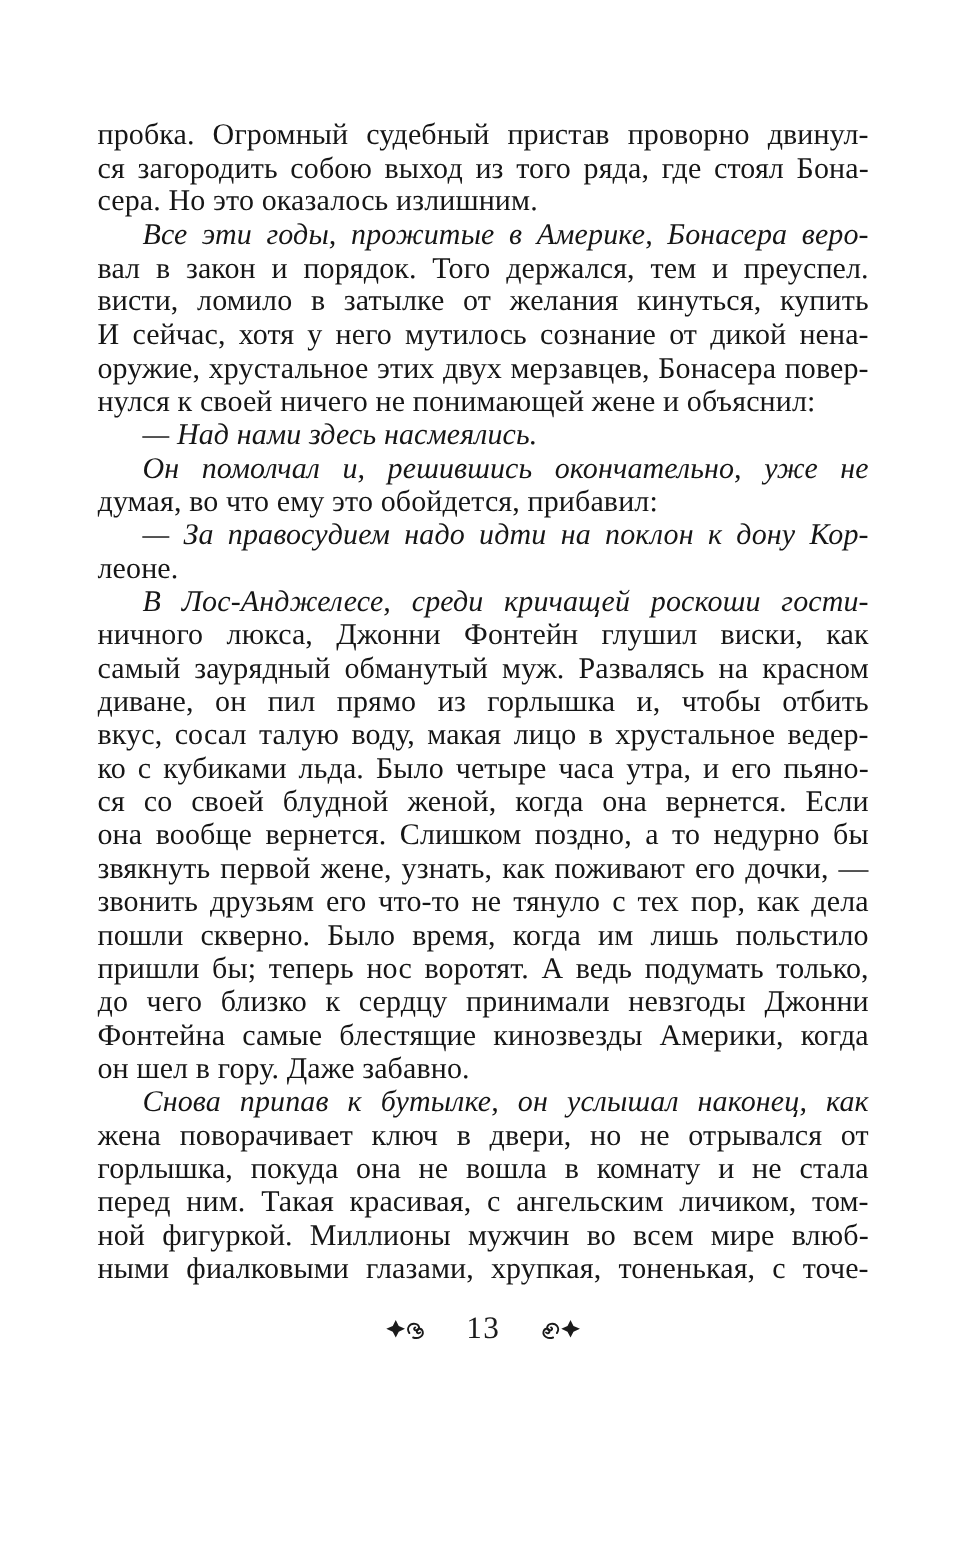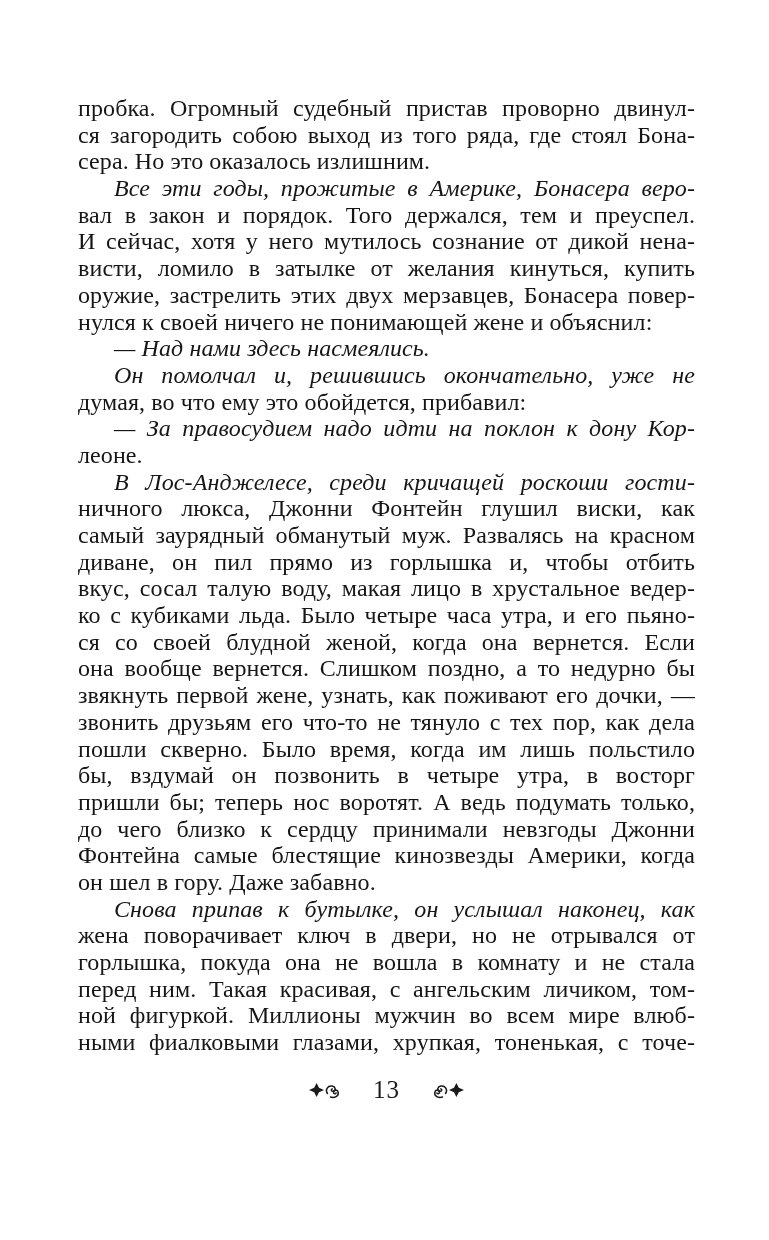--- a/index.html
+++ b/index.html
@@ -67,41 +67,40 @@
 
 <div class="book-page">
 
   <div class="text-block">
 
   <div class="line justified">пробка. Огромный судебный пристав проворно двинул-</div>
       <div class="line justified">ся загородить собою выход из того ряда, где стоял Бона-</div>
       <div class="line">сера. Но это оказалось излишним.</div>
       <div class="line justified indent">Все эти годы, прожитые в Америке, Бонасера веро-</div>
       <div class="line justified">вал в закон и порядок. Того держался, тем и преуспел.</div>
+      <div class="line justified">висти, ломило в затылке от желания кинуться, купить</div>
       <div class="line justified">И сейчас, хотя у него мутилось сознание от дикой нена-</div>
-      <div class="line justified">висти, ломило в затылке от желания кинуться, купить</div>
-      <div class="line justified">оружие, застрелить этих двух мерзавцев, Бонасера повер-</div>
+      <div class="line justified">оружие, хрустальное этих двух мерзавцев, Бонасера повер-</div>
       <div class="line">нулся к своей ничего не понимающей жене и объяснил:</div>
       <div class="line indent">— Над нами здесь насмеялись.</div>
       <div class="line justified indent">Он помолчал и, решившись окончательно, уже не</div>
       <div class="line">думая, во что ему это обойдется, прибавил:</div>
       <div class="line justified indent">— За правосудием надо идти на поклон к дону Кор-</div>
       <div class="line">леоне.</div>
       <div class="line justified indent">В Лос-Анджелесе, среди кричащей роскоши гости-</div>
       <div class="line justified">ничного люкса, Джонни Фонтейн глушил виски, как</div>
       <div class="line justified">самый заурядный обманутый муж. Развалясь на красном</div>
       <div class="line justified">диване, он пил прямо из горлышка и, чтобы отбить</div>
       <div class="line justified">вкус, сосал талую воду, макая лицо в хрустальное ведер-</div>
       <div class="line justified">ко с кубиками льда. Было четыре часа утра, и его пьяно-</div>
       <div class="line justified">ся со своей блудной женой, когда она вернется. Если</div>
       <div class="line justified">она вообще вернется. Слишком поздно, а то недурно бы</div>
       <div class="line justified">звякнуть первой жене, узнать, как поживают его дочки, —</div>
       <div class="line justified">звонить друзьям его что-то не тянуло с тех пор, как дела</div>
       <div class="line justified">пошли скверно. Было время, когда им лишь польстило</div>
-      <div class="line justified">бы, вздумай он позвонить в четыре утра, в восторг</div>
       <div class="line justified">пришли бы; теперь нос воротят. А ведь подумать только,</div>
       <div class="line justified">до чего близко к сердцу принимали невзгоды Джонни</div>
       <div class="line justified">Фонтейна самые блестящие кинозвезды Америки, когда</div>
       <div class="line">он шел в гору. Даже забавно.</div>
       <div class="line justified indent">Снова припав к бутылке, он услышал наконец, как</div>
       <div class="line justified">жена поворачивает ключ в двери, но не отрывался от</div>
       <div class="line justified">горлышка, покуда она не вошла в комнату и не стала</div>
       <div class="line justified">перед ним. Такая красивая, с ангельским личиком, том-</div>
       <div class="line justified">ной фигуркой. Миллионы мужчин во всем мире влюб-</div>
       <div class="line justified">ными фиалковыми глазами, хрупкая, тоненькая, с точе-</div>

